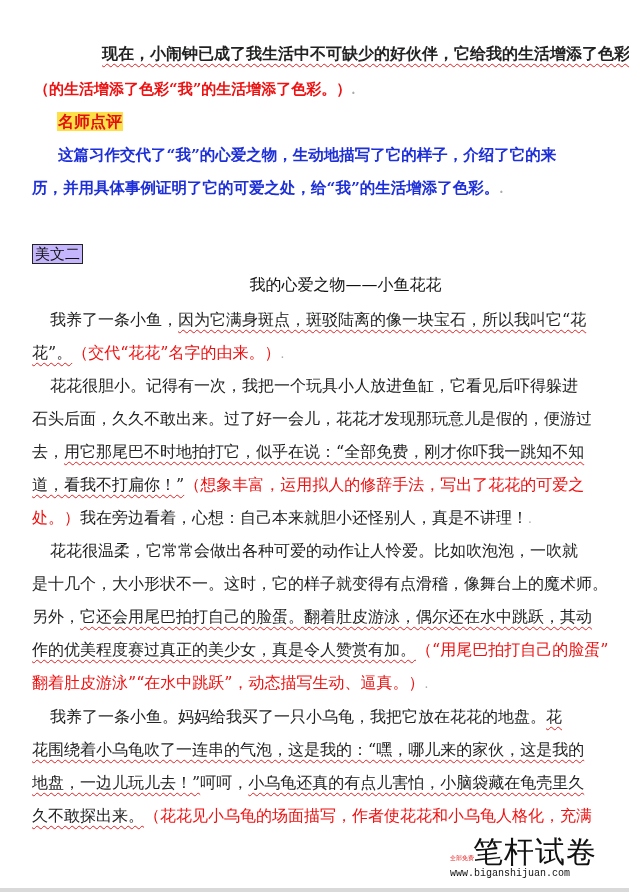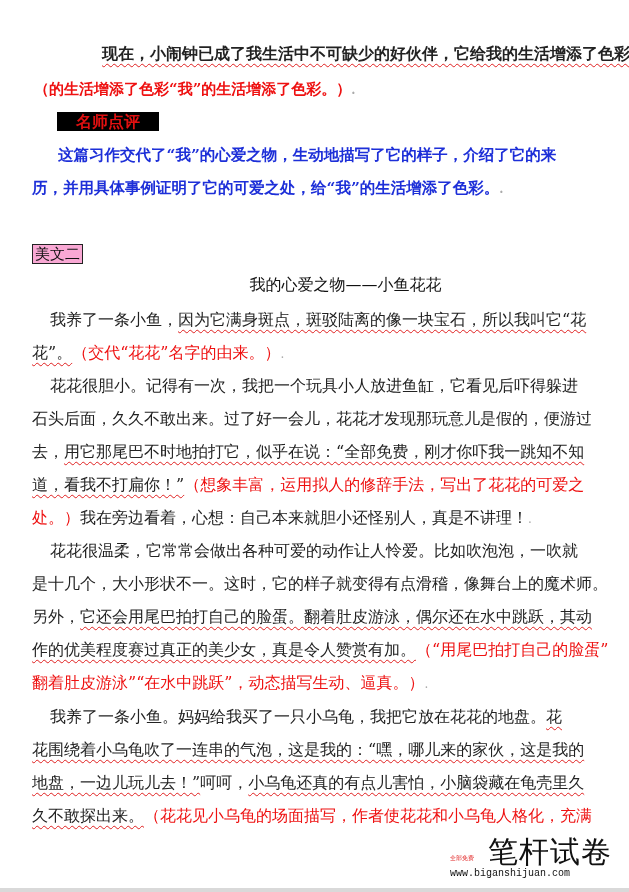--- a/index.html
+++ b/index.html
@@ -4,29 +4,29 @@
   <style>
     html, body { margin: 0; padding: 0; background: #ffffff; }
     body { width: 629px; height: 892px; position: relative; overflow: hidden;
       font-family: "DejaVu Serif", "Liberation Serif", serif; color: #222; }
     .line { position: absolute; left: 0; width: 629px; white-space: nowrap; font-size: 16px; }
     .ul { text-decoration: underline wavy #e02020; text-decoration-thickness: 1px; text-underline-offset: 4px; }
     .red { color: #ee1111; font-weight: bold; }
     .blue { color: #1d2fd8; font-weight: bold; }
     .dark { color: #222; }
     .bold-sans { font-family: "DejaVu Sans", "Liberation Sans", sans-serif; font-weight: bold; }
-    .hl-cyan { background: #000000; color: #e01010; font-weight: bold; padding: 0 19px;
+    .hl-cyan { background: #fde047; color: #e01010; font-weight: bold; padding: 0 1px;
       font-family: "DejaVu Sans", "Liberation Sans", sans-serif; font-size: 16px; }
-    .hl-yellow { background: #f9a8d4; border: 1px solid #222; color: #111; padding: 0 2px;
+    .hl-yellow { background: #c4b5fd; border: 1px solid #222; color: #111; padding: 0 2px;
       font-family: "DejaVu Sans", "Liberation Sans", sans-serif; font-size: 15px; }
     .title { text-align: center; font-family: "DejaVu Sans", "Liberation Sans", sans-serif; font-size: 16px; color: #111; padding-left: 31px; }
     .dot { color: #aaa; font-size: 12px; }
     .watermark { position: absolute; left: 450px; top: 832px; width: 179px; }
     .wm-small { position: absolute; left: 0; top: 22px; font-size: 6px; color: #e02020; font-family: "DejaVu Sans", sans-serif; }
-    .wm-title { position: absolute; left: 38px; top: 0; font-size: 30px; color: #111; font-family: "DejaVu Sans", sans-serif; letter-spacing: 1px; }
+    .wm-title { position: absolute; left: 23px; top: 0; font-size: 30px; color: #111; font-family: "DejaVu Sans", sans-serif; letter-spacing: 1px; }
     .wm-url { position: absolute; left: 0; top: 36px; font-size: 10px; color: #111; font-family: "Liberation Mono", "DejaVu Sans Mono", monospace; }
     .bottom-rule { position: absolute; left: 0; top: 888px; width: 629px; height: 4px; background: #d9d9d9; }
   </style>
 </head>
 <body>
 
 <div class="line bold-sans dark" style="top:44px; left:102px; font-size:16px;">
   <span class="ul">现在，小闹钟已成了我生活中不可缺少的好伙伴，它给我的生活增添了色彩。</span>
 </div>
 <div class="line red" style="top:80px; left:34px; font-size:15px;">

